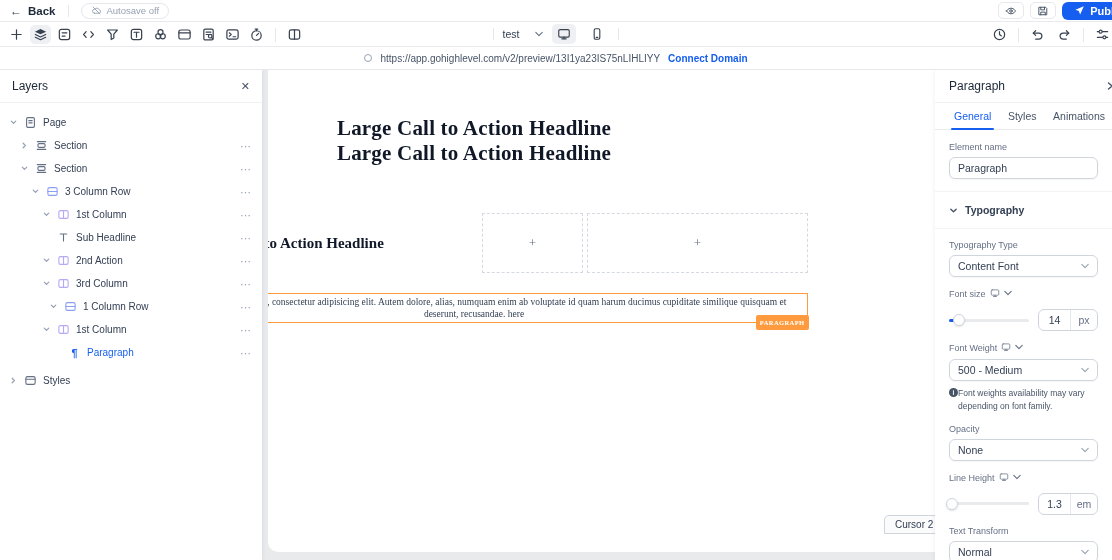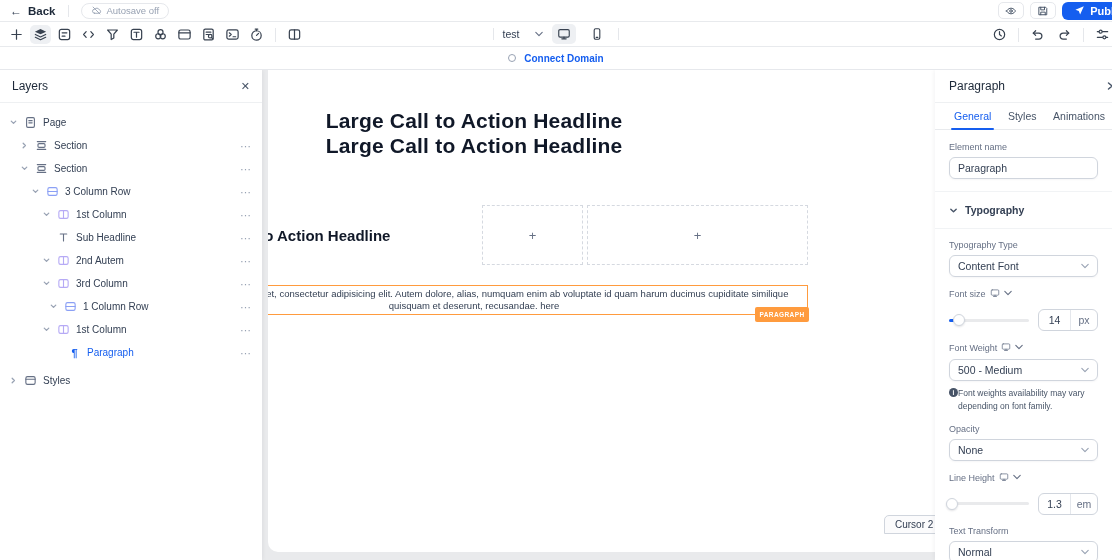--- a/index.html
+++ b/index.html
@@ -34,21 +34,21 @@
   .tb-right { position:absolute; right:-4px; top:3px; display:flex; align-items:center; }
   .tb-right .tbtn { margin:0 3px; }
 
   
   .urlbar { position:absolute; left:0; top:47px; width:1112px; height:23px; background:#fff; border-bottom:1px solid #e6e8ec; display:flex; align-items:center; justify-content:center; gap:8px; z-index:10; font-size:10px; color:#475467; }
   .url-circle { width:8px; height:8px; border:1.2px solid #98a2b3; border-radius:50%; }
   .connect-link { color:#155eef; font-weight:700; font-size:10px; cursor:pointer; }
 
   
   .canvas { position:absolute; left:268px; top:70px; width:844px; height:482px; background:#fff; border-bottom-left-radius:10px; overflow:hidden; z-index:1; }
-  .page-content { position:absolute; left:-128px; top:8px; width:668px; }
+  .page-content { position:absolute; left:-128px; top:16px; width:668px;font-family:Liberation Serif, serif; }
   .headlines { margin-top:30px; text-align:center; font-size:21px; font-weight:800; color:#101828; line-height:25px; letter-spacing:0.2px; }
   .cols-row { position:absolute; top:127px; left:0; width:668px; height:60px; }
   .col-1 { position:absolute; left:0; top:0; width:338px; height:60px; display:flex; align-items:center; justify-content:center; }
   .subhead { font-size:15px; font-weight:700; color:#101828; white-space:nowrap; }
   .col-2 { position:absolute; left:342px; top:0; width:101px; height:60px; border:1px dashed #d5d9e0; display:flex; align-items:center; justify-content:center; }
   .col-3 { position:absolute; left:447px; top:0; width:221px; height:60px; border:1px dashed #d5d9e0; display:flex; align-items:center; justify-content:center; }
   .plus { color:#667085; font-size:13px; cursor:pointer; }
   .para-box { position:absolute; top:207px; left:0; width:668px; border:1.5px solid #ff9b3e; padding:2px 6px; text-align:center; font-size:9.5px; color:#344054; line-height:12px; }
   .para-badge { position:absolute; right:-1.5px; bottom:-8px; background:#ff9b3e; color:#fff; font-size:6.5px; font-weight:700; padding:1.5px 4px; border-radius:2px; letter-spacing:0.4px; }
 
@@ -268,20 +268,21 @@
             <path d="M2.5 5h11M2.5 11h11"></path>
             <circle cx="6" cy="5" r="1.6" fill="#fff"></circle>
             <circle cx="10" cy="11" r="1.6" fill="#fff"></circle>
           </svg>
         </button>
     </div>
   </div>
 
   <div class="urlbar">
     <span class="url-circle"></span>
+    <span>https://app.gohighlevel.com/v2/preview/13I1ya23IS75nLIHLIYY</span>
     <span class="connect-link">Connect Domain</span>
   </div>
 
   <div class="canvas">
     <div class="page-content">
       <div class="headlines">
         <div>Large Call to Action Headline</div>
         <div>Large Call to Action Headline</div>
       </div>
       <div class="cols-row">
@@ -403,21 +404,21 @@
             <svg viewBox="0 0 10 10">
               <path d="M2.5 3.5L5 6l2.5-2.5"></path>
             </svg>
           </span>
           <span class="tr-icon ic-column">
             <svg viewBox="0 0 14 14">
               <rect x="2" y="2.8" width="10" height="8.4" rx="1.8"></rect>
               <path d="M7 2.8v8.4"></path>
             </svg>
           </span>
-          <span class="tr-label">2nd Autem</span>
+          <span class="tr-label">2nd Action</span>
           <span class="tr-menu">⋯</span>
         </div>
         <div class="tree-row" style="padding-left: 41px;">
           <span class="tr-chev">
             <svg viewBox="0 0 10 10">
               <path d="M2.5 3.5L5 6l2.5-2.5"></path>
             </svg>
           </span>
           <span class="tr-icon ic-column">
             <svg viewBox="0 0 14 14">

